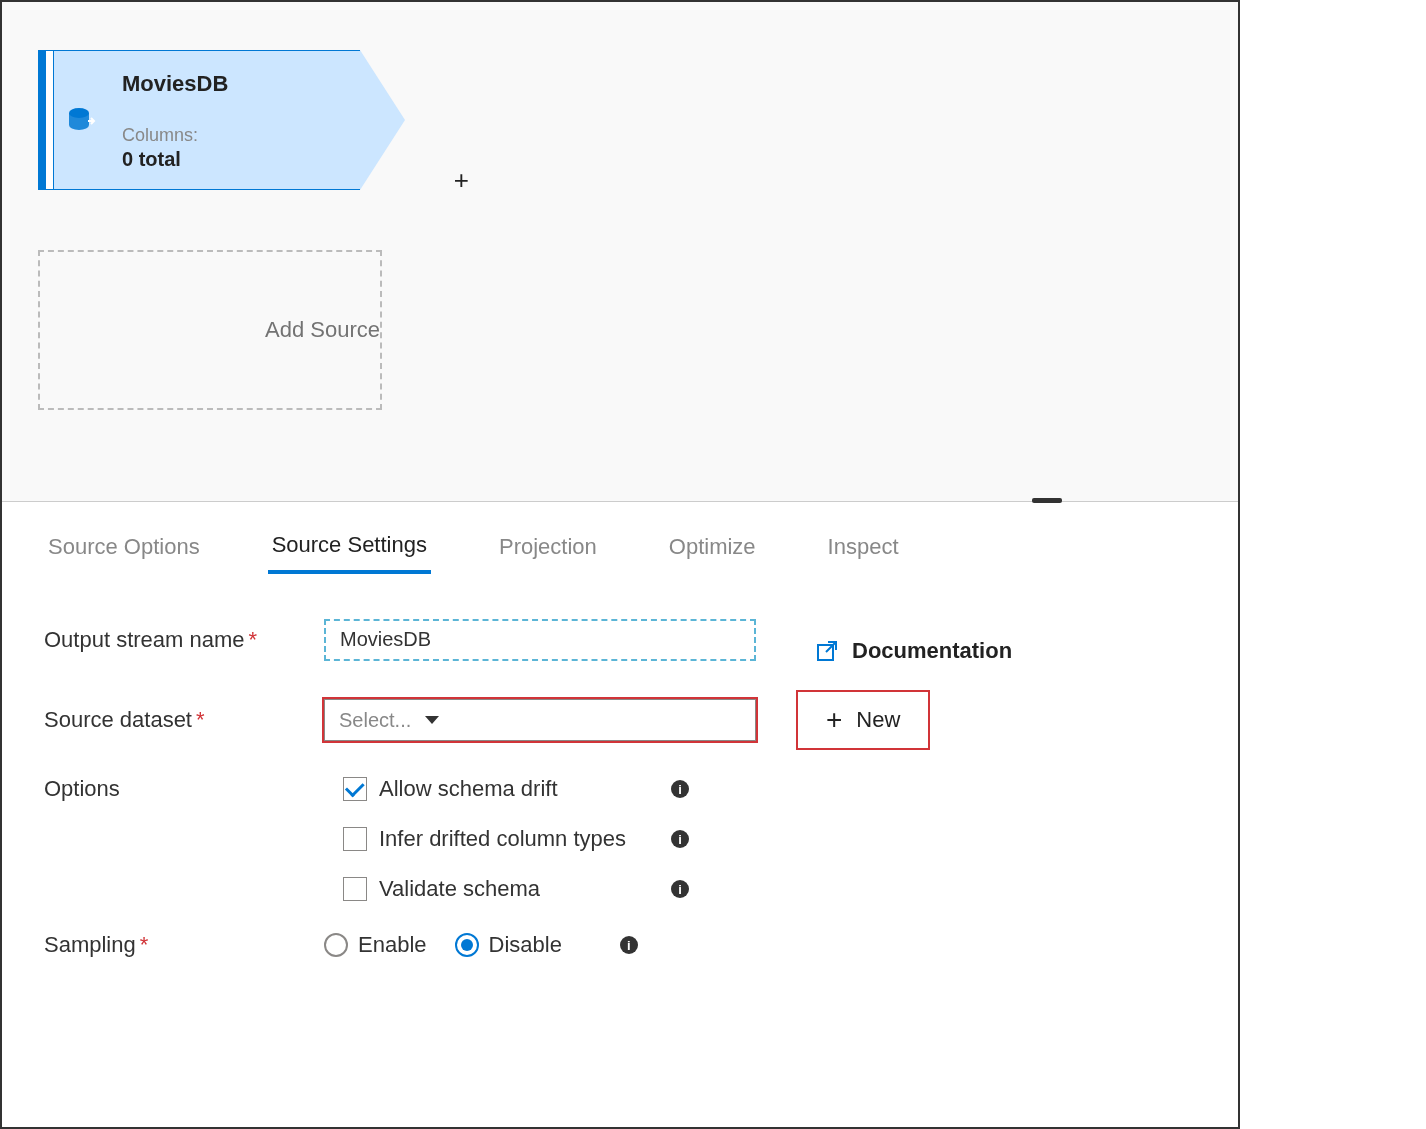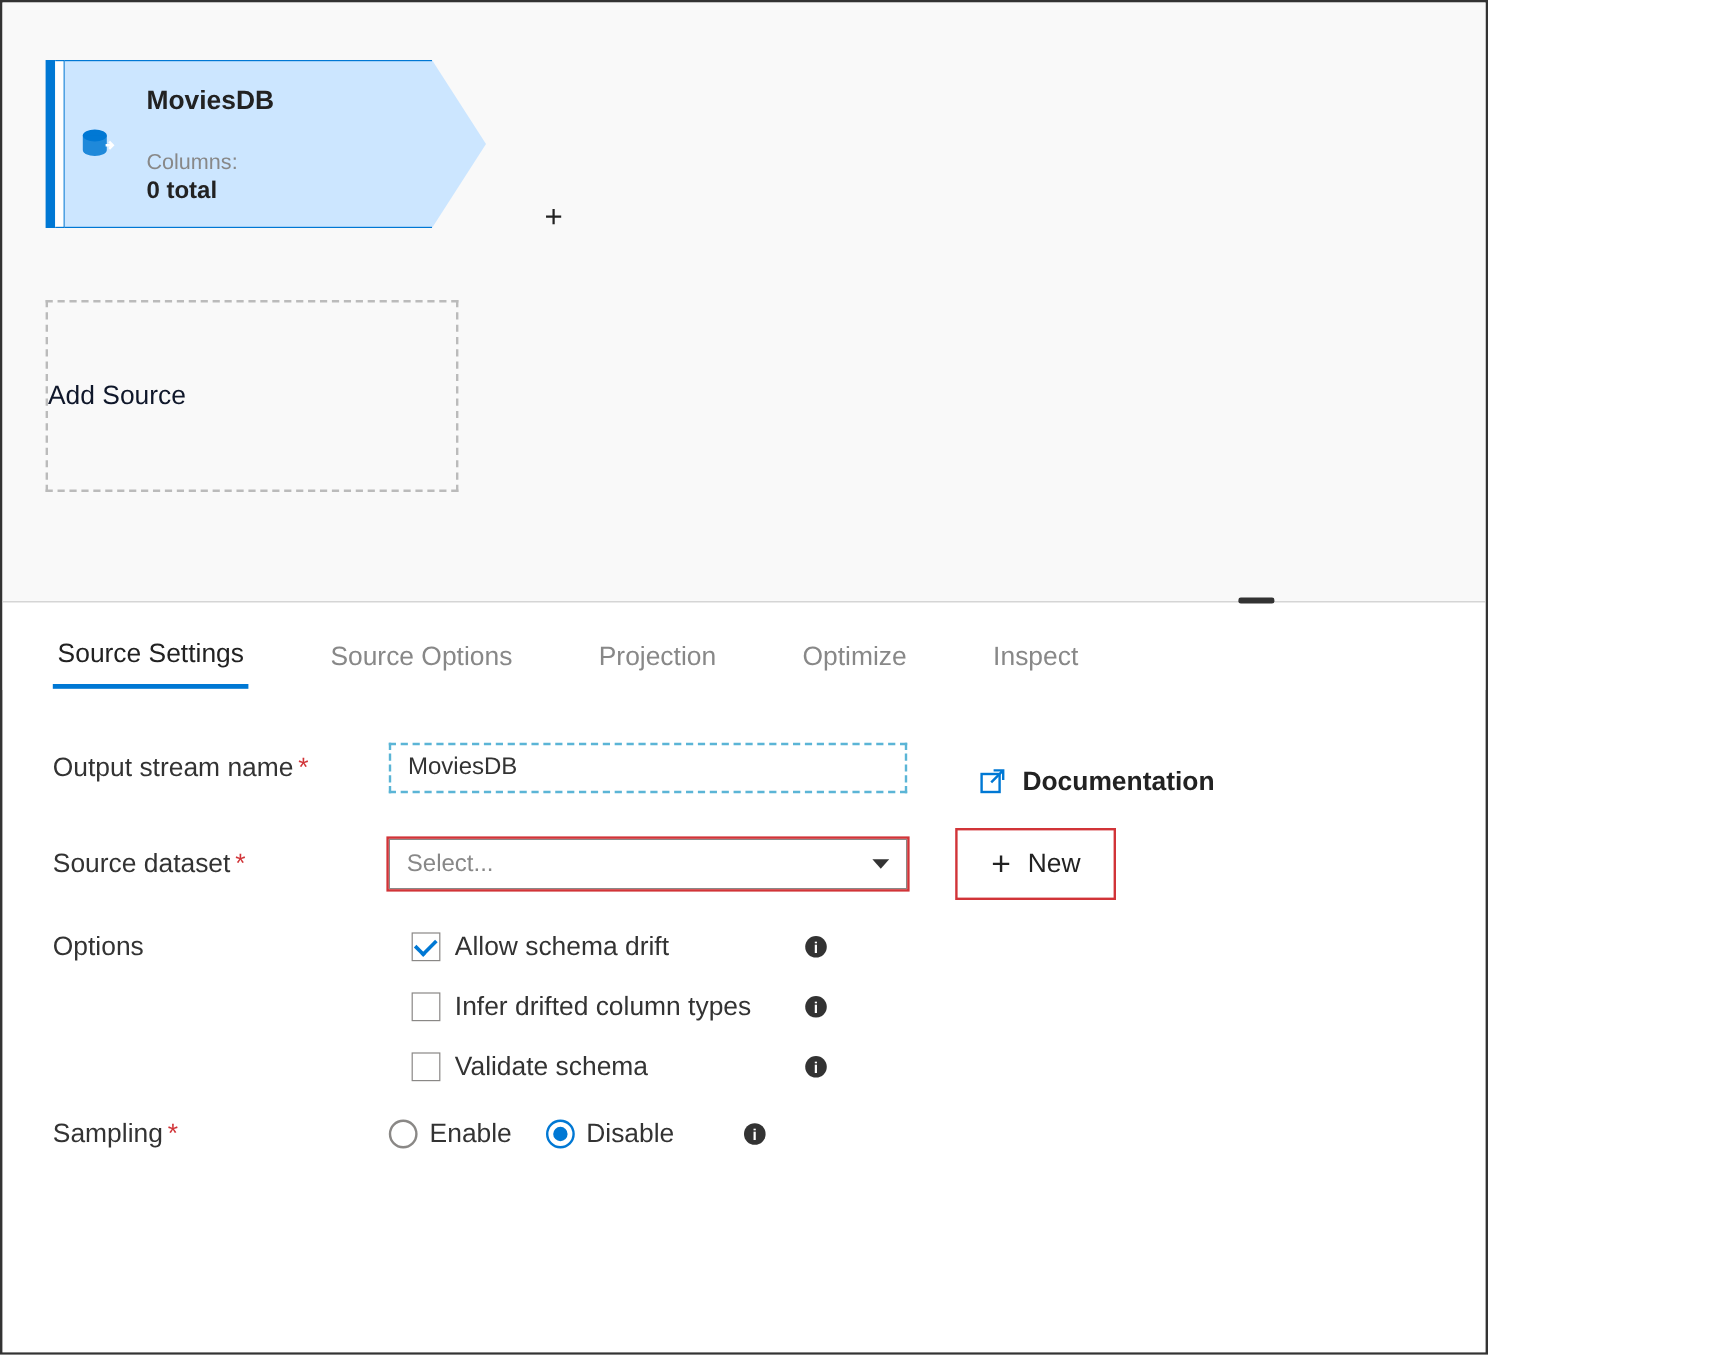--- a/index.html
+++ b/index.html
@@ -16,39 +16,39 @@
 .node-icon { width: 28px; height: 26px; }
 .node-body { width: 250px; height: 140px; background: #cce6ff; border-top: 1px solid #0078d4; border-bottom: 1px solid #0078d4; padding: 20px 20px 0 12px; position: relative; display: flex; flex-direction: column; justify-content: flex-start; }
 .node-title { font-size: 22px; font-weight: 600; color: #222; }
 .node-subtitle { font-size: 18px; color: #888; margin-top: 28px; }
 .node-count { font-size: 20px; font-weight: 600; color: #222; margin-top: 2px; }
 .node-arrow { width: 0; height: 0; border-top: 70px solid transparent; border-bottom: 70px solid transparent; border-left: 45px solid #cce6ff; position: relative; }
 .node-arrow::before { content: ""; position: absolute; top: -71px; left: -46px; width: 0; height: 0; border-top: 71px solid transparent; border-bottom: 71px solid transparent; border-left: 46px solid #0078d4; z-index: -1; }
 .plus-connector { position: absolute; right: -64px; bottom: -6px; font-size: 26px; color: #222; font-weight: 300; }
 
 
-.add-source-box { position: absolute; top: 248px; left: 36px; width: 344px; height: 160px; border: 2px dashed #bbb; display: flex; align-items: center; justify-content: flex-start; color: #0f172a; font-size: 22px; cursor: pointer; background: #f9f9f9; }
+.add-source-box { position: absolute; top: 248px; left: 36px; width: 344px; height: 160px; border: 2px dashed #bbb; display: flex; align-items: center; justify-content: flex-end; color: #737373; font-size: 22px; cursor: pointer; background: #f9f9f9; }
 
 
 .drag-handle { position: absolute; bottom: -2px; right: 176px; width: 30px; height: 5px; background: #333; border-radius: 2px; }
 
 
 .tabs { display: flex; align-items: center; padding: 22px 42px 0 42px; gap: 0; border-bottom: 1px solid transparent; background: #fff; }
 .tab { font-size: 22px; color: #888; padding: 8px 4px 12px 4px; cursor: pointer; margin-right: 64px; white-space: nowrap; }
 .tab.active { color: #222; border-bottom: 4px solid #0078d4; }
 .tab:last-child { margin-right: 0; }
 .status-dot { width: 14px; height: 14px; border-radius: 50%; background: #3aaa35; display: inline-block; margin-left: 12px; vertical-align: middle; }
 
 
 .form-area { padding: 40px 42px; }
 .form-row { display: flex; align-items: center; margin-bottom: 30px; }
 .form-label { width: 280px; font-size: 22px; color: #333; flex-shrink: 0; }
 .form-label .req { color: #d13438; margin-left: 4px; }
 .text-input { width: 432px; height: 42px; border: 2px dashed #5bb5d6; padding: 0 14px; font-size: 20px; color: #333; outline: none; }
-.select-input { width: 432px; height: 42px; border: 1px solid #8a8886; padding: 4px 14px; font-size: 20px; color: #888; display: flex; align-items: center; justify-content: space-between; cursor: pointer; position: relative; gap: 14px; }
+.select-input { width: 432px; height: 42px; border: 1px solid #8a8886; padding: 4px 14px; font-size: 20px; color: #888; display: flex; align-items: center; cursor: pointer; position: relative; gap: 14px; }
 .select-highlight { position: absolute; inset: -3px; border: 2px solid #d13438; pointer-events: none; }
 .caret-down { width: 0; height: 0; border-left: 7px solid transparent; border-right: 7px solid transparent; border-top: 8px solid #333; }
 .doc-link { display: flex; align-items: center; margin-left: 60px; font-size: 22px; font-weight: 600; color: #222; cursor: pointer; margin-top: 23px; }
 .doc-link svg { margin-right: 14px; }
 .new-btn { display: flex; align-items: center; margin-left: 44px; padding: 10px 26px; font-size: 22px; color: #222; cursor: pointer; position: relative; }
 .new-btn .plus { font-size: 28px; margin-right: 14px; font-weight: 300; }
 .new-highlight { position: absolute; inset: -4px; border: 2px solid #d13438; pointer-events: none; }
 
 
 .options-block { display: flex; align-items: flex-start; }
@@ -95,22 +95,22 @@
     </div>
 
     <div class="add-source-box">
       <span>Add Source</span>
     </div>
 
     <div class="drag-handle"></div>
   </div>
 
   <div class="tabs">
+    <div class="tab">Source Options</div>
     <div class="tab active">Source Settings</div>
-    <div class="tab">Source Options</div>
     <div class="tab">Projection</div>
     <div class="tab">Optimize</div>
     <div class="tab">Inspect</div>
   </div>
 
   <div class="form-area">
 
     <div class="form-row">
       <div class="form-label">
         <span>Output stream name</span><span class="req">*</span>

